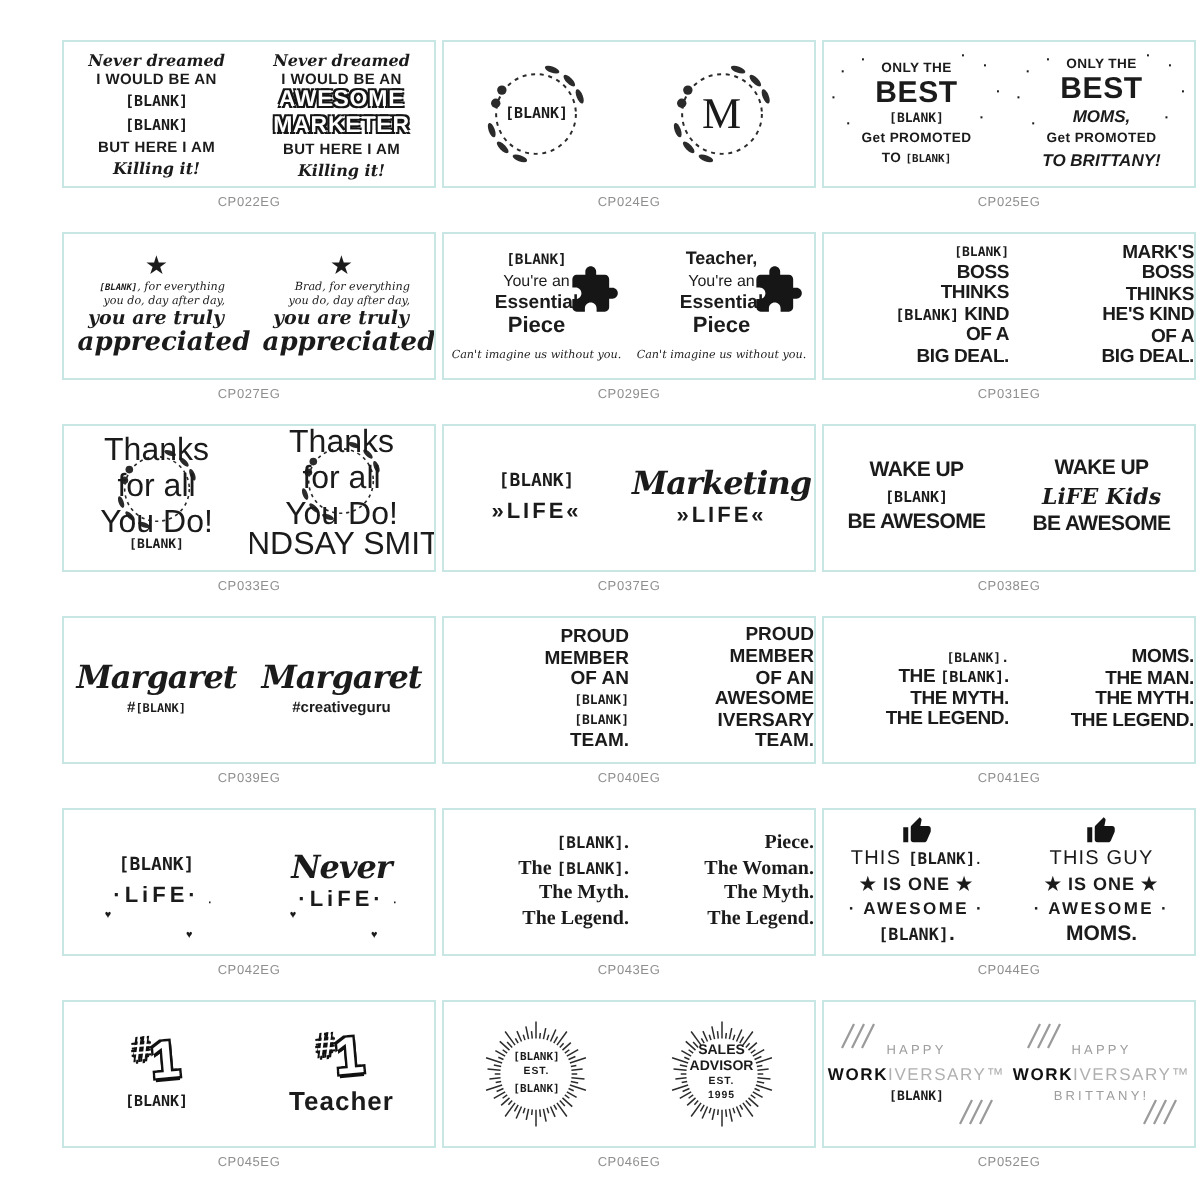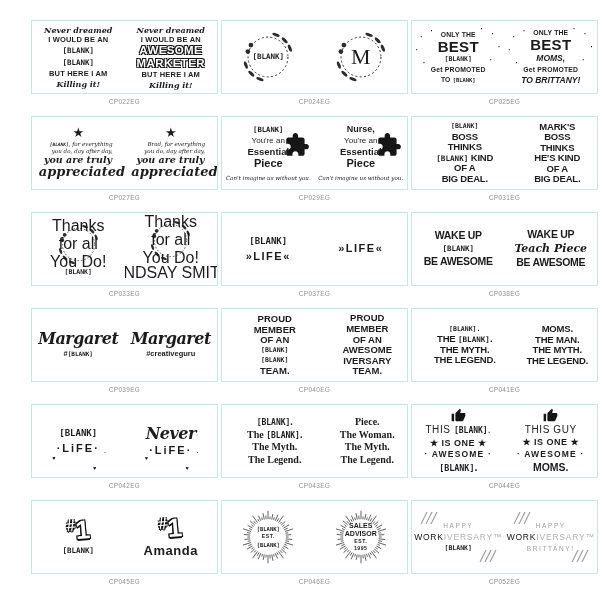--- a/index.html
+++ b/index.html
@@ -8,21 +8,21 @@
   body{width:600px;height:600px;overflow:hidden;background:var(--bg);color:var(--ink);
        font-family:"Liberation Sans",sans-serif;}
   #grid{display:grid;grid-template-columns:repeat(3,187px);grid-auto-rows:87px;
         column-gap:3px;row-gap:9px;padding:20px 0 0 31px;}
   .cell{display:flex;flex-direction:column}
   .card{height:76px;background:#fff;border:1px solid var(--border);display:flex}
   .code{text-align:center;font:400 6.5px/1.5 "Liberation Sans",sans-serif;color:var(--code);
         margin-top:3px;letter-spacing:.3px}
   .panel{position:relative;flex:1 1 0;display:flex;flex-direction:column;align-items:center;
          justify-content:center;overflow:hidden}
-  .panel.align-l{align-items:center;padding-left:13px}
+  .panel.align-l{align-items:flex-end;padding-left:13px}
   .t{white-space:nowrap;color:var(--ink)}
   .bk{font-family:"DejaVu Sans Mono",monospace;font-weight:700;font-size:.8em;letter-spacing:0}
 
   .t-script{font:italic 700 8px/1.25 "DejaVu Serif",serif}
   .t-script-md{font:italic 700 11px/1.3 "DejaVu Serif",serif}
   .t-script-xl{font:italic 700 16px/1.2 "DejaVu Serif",serif;letter-spacing:-.5px}
   .t-bold8{font:700 7.5px/1.3 "Liberation Sans",sans-serif;letter-spacing:.2px}
   .t-outline{font:800 11.5px/1.12 "Liberation Sans",sans-serif;color:#fff;letter-spacing:.4px;
      text-shadow:-1px -1px 0 #151515,1px -1px 0 #151515,-1px 1px 0 #151515,1px 1px 0 #151515}
   .t-blank{font:700 7.5px/1.6 "DejaVu Sans Mono",monospace}
@@ -49,21 +49,21 @@
   .t-tallthin{font:500 10px/1.35 "Liberation Sans",sans-serif;letter-spacing:.6px}
   .t-starline{font:800 9px/1.35 "Liberation Sans",sans-serif;letter-spacing:.5px}
   .t-dotline{font:700 8.5px/1.3 "Liberation Sans",sans-serif;letter-spacing:1.2px}
   .t-boldrnd{font:900 10.5px/1.4 "Liberation Sans",sans-serif}
   .t-life{font:800 11px/1.4 "Liberation Sans",sans-serif;letter-spacing:1.5px}
   .t-quirk{font:700 11px/1.4 "Liberation Sans",sans-serif;letter-spacing:2px}
   .t-burstbold{font:800 7px/1.15 "Liberation Sans",sans-serif}
   .t-tiny{font:700 5.2px/1.4 "Liberation Sans",sans-serif;letter-spacing:.5px}
   .t-spaced{font:500 6.5px/1.5 "Liberation Sans",sans-serif;letter-spacing:1.6px;color:#9d9d9d}
   .t-worki{font:400 8.5px/1.5 "Liberation Sans",sans-serif;letter-spacing:.8px;color:#b0b0b0}
-  .t-worki b{color:#111;font-weight:400}
+  .t-worki b{color:#111;font-weight:700}
   .t-teacher{font:800 13px/1.3 "Liberation Sans",sans-serif;letter-spacing:.5px}
 
   .star-ic{font-size:13px;line-height:1;margin-bottom:2px}
   .numone{font:800 26px/1 "Liberation Sans",sans-serif;color:#fff;display:inline-block;
      transform:rotate(-5deg);margin-bottom:2px;
      text-shadow:-1.2px -1.2px 0 #111,1.2px -1.2px 0 #111,-1.2px 1.2px 0 #111,1.2px 1.2px 0 #111,0 2px 0 #111}
   .numhash{font-size:15px;vertical-align:top}
   .badge{position:relative;display:inline-block}
   .badge-in{position:absolute;inset:0;display:flex;flex-direction:column;align-items:center;justify-content:center}
   .deco-dot{position:absolute;font-weight:700;line-height:1}
@@ -192,21 +192,21 @@
           <div class="t t-name9"><span class="bk">[BLANK]</span></div>
           <div class="t t-light">You're an</div>
           <div class="t t-bold-md">Essential</div>
           <div class="t t-bold-lg">Piece</div>
           <div class="t t-tinyit">Can't imagine us without you.</div>
           <svg viewBox="0 0 24 24" width="26" height="26" class="deco-puzzle">
             <path fill="#161616" d="M20.5 11H19V7c0-1.1-.9-2-2-2h-4V3.5C13 2.12 11.88 1 10.5 1S8 2.12 8 3.5V5H4c-1.1 0-1.99.9-1.99 2v3.8H3.5c1.49 0 2.7 1.21 2.7 2.7s-1.21 2.7-2.7 2.7H2V20c0 1.1.9 2 2 2h3.8v-1.5c0-1.49 1.21-2.7 2.7-2.7 1.49 0 2.7 1.21 2.7 2.7V22H17c1.1 0 2-.9 2-2v-4h1.5c1.38 0 2.5-1.12 2.5-2.5S21.88 11 20.5 11z"></path>
           </svg>
         </div>
         <div class="panel">
-          <div class="t t-name9">Nurse,</div>
+          <div class="t t-name9">Teacher,</div>
           <div class="t t-light">You're an</div>
           <div class="t t-bold-md">Essential</div>
           <div class="t t-bold-lg">Piece</div>
           <div class="t t-tinyit">Can't imagine us without you.</div>
           <svg viewBox="0 0 24 24" width="26" height="26" class="deco-puzzle">
             <path fill="#161616" d="M20.5 11H19V7c0-1.1-.9-2-2-2h-4V3.5C13 2.12 11.88 1 10.5 1S8 2.12 8 3.5V5H4c-1.1 0-1.99.9-1.99 2v3.8H3.5c1.49 0 2.7 1.21 2.7 2.7s-1.21 2.7-2.7 2.7H2V20c0 1.1.9 2 2 2h3.8v-1.5c0-1.49 1.21-2.7 2.7-2.7 1.49 0 2.7 1.21 2.7 2.7V22H17c1.1 0 2-.9 2-2v-4h1.5c1.38 0 2.5-1.12 2.5-2.5S21.88 11 20.5 11z"></path>
           </svg>
         </div>
       </div>
       <div class="code">CP029EG</div>
@@ -273,35 +273,36 @@
       </div>
       <div class="code">CP033EG</div>
     </div>
     <div class="cell">
       <div class="card">
         <div class="panel">
           <div class="t t-blank-big">[BLANK]</div>
           <div class="t t-life">»LIFE«</div>
         </div>
         <div class="panel">
+          <div class="t t-script-xl">Marketing</div>
           <div class="t t-life">»LIFE«</div>
         </div>
       </div>
       <div class="code">CP037EG</div>
     </div>
     <div class="cell">
       <div class="card">
         <div class="panel">
           <div class="t t-tall">WAKE UP</div>
           <div class="t t-blank">[BLANK]</div>
           <div class="t t-tall">BE AWESOME</div>
         </div>
         <div class="panel">
           <div class="t t-tall">WAKE UP</div>
-          <div class="t t-script-md">Teach Piece</div>
+          <div class="t t-script-md">LiFE Kids</div>
           <div class="t t-tall">BE AWESOME</div>
         </div>
       </div>
       <div class="code">CP038EG</div>
     </div>
     <div class="cell">
       <div class="card">
         <div class="panel">
           <div class="t t-script-xl">Margaret</div>
           <div class="t t-hash">#<span class="bk">[BLANK]</span></div>
@@ -411,21 +412,21 @@
       <div class="code">CP044EG</div>
     </div>
     <div class="cell">
       <div class="card">
         <div class="panel">
           <span class="numone"><span class="numhash">#</span>1</span>
           <div class="t t-blank">[BLANK]</div>
         </div>
         <div class="panel">
           <span class="numone"><span class="numhash">#</span>1</span>
-          <div class="t t-teacher">Amanda</div>
+          <div class="t t-teacher">Teacher</div>
         </div>
       </div>
       <div class="code">CP045EG</div>
     </div>
     <div class="cell">
       <div class="card">
         <div class="panel">
           <div class="badge" style="width: 60px; height: 60px;"><svg viewBox="0 0 64 64" width="60" height="60">
               <line x1="51" y1="32" x2="54" y2="32" stroke="#2b2b2b" stroke-width="0.8"></line>
               <line x1="50.895916011997194" y1="33.98604080208541" x2="57.8575692795751" y2="34.71774004495899" stroke="#2b2b2b" stroke-width="0.8"></line>

